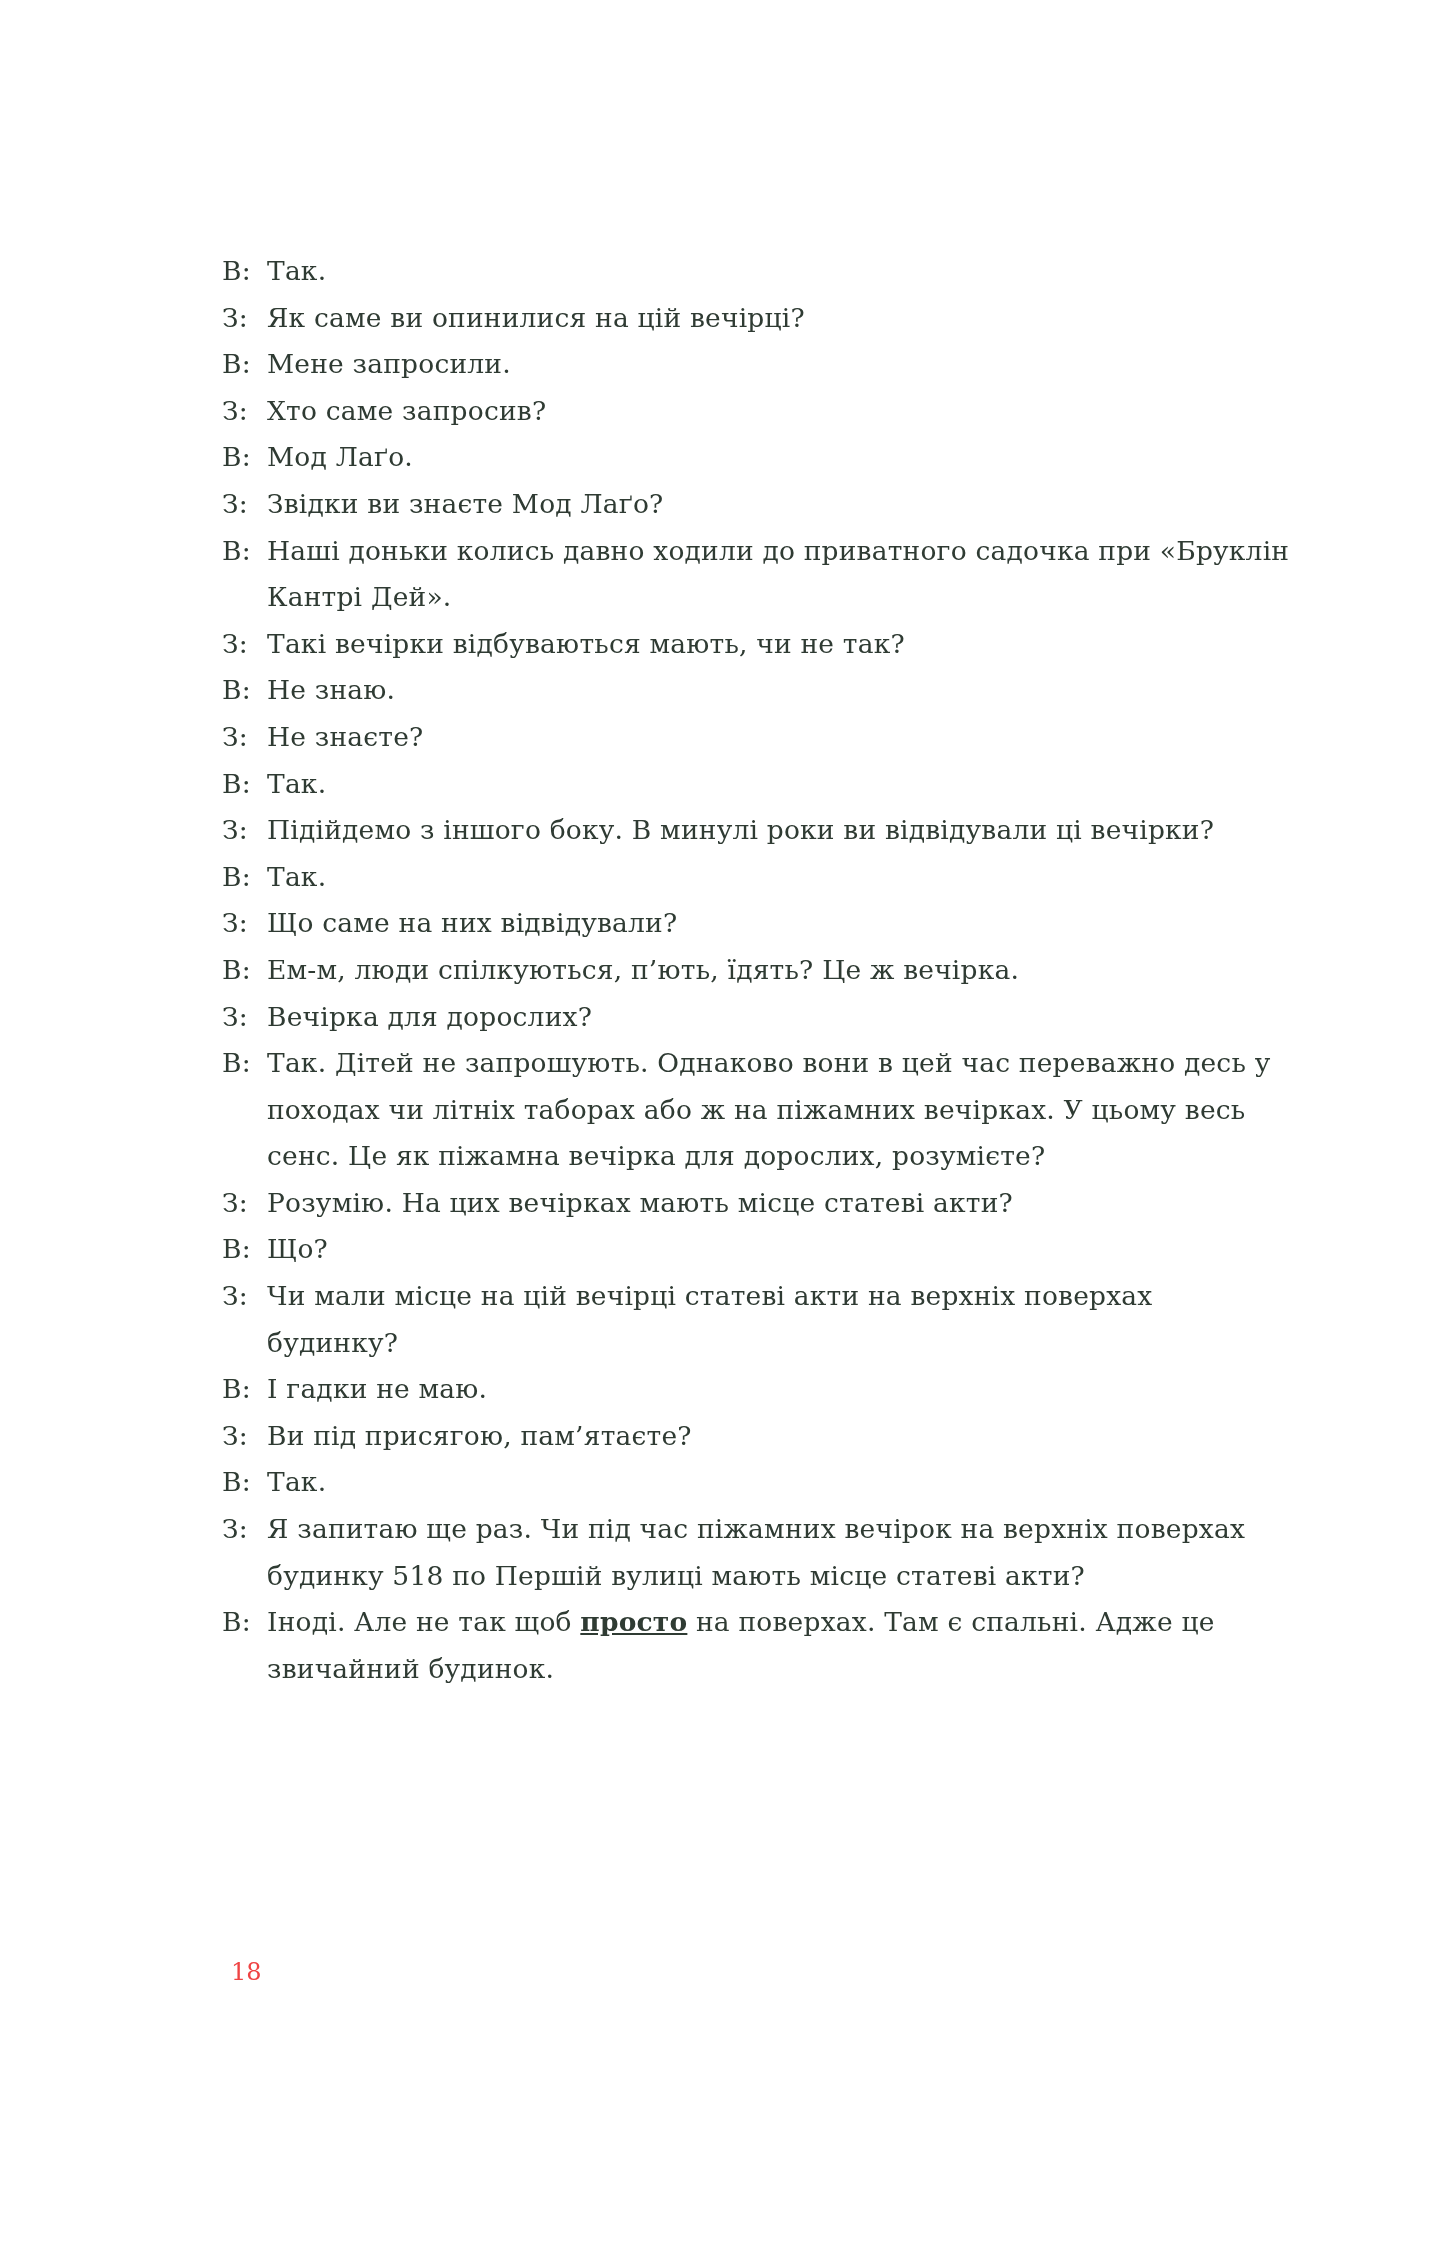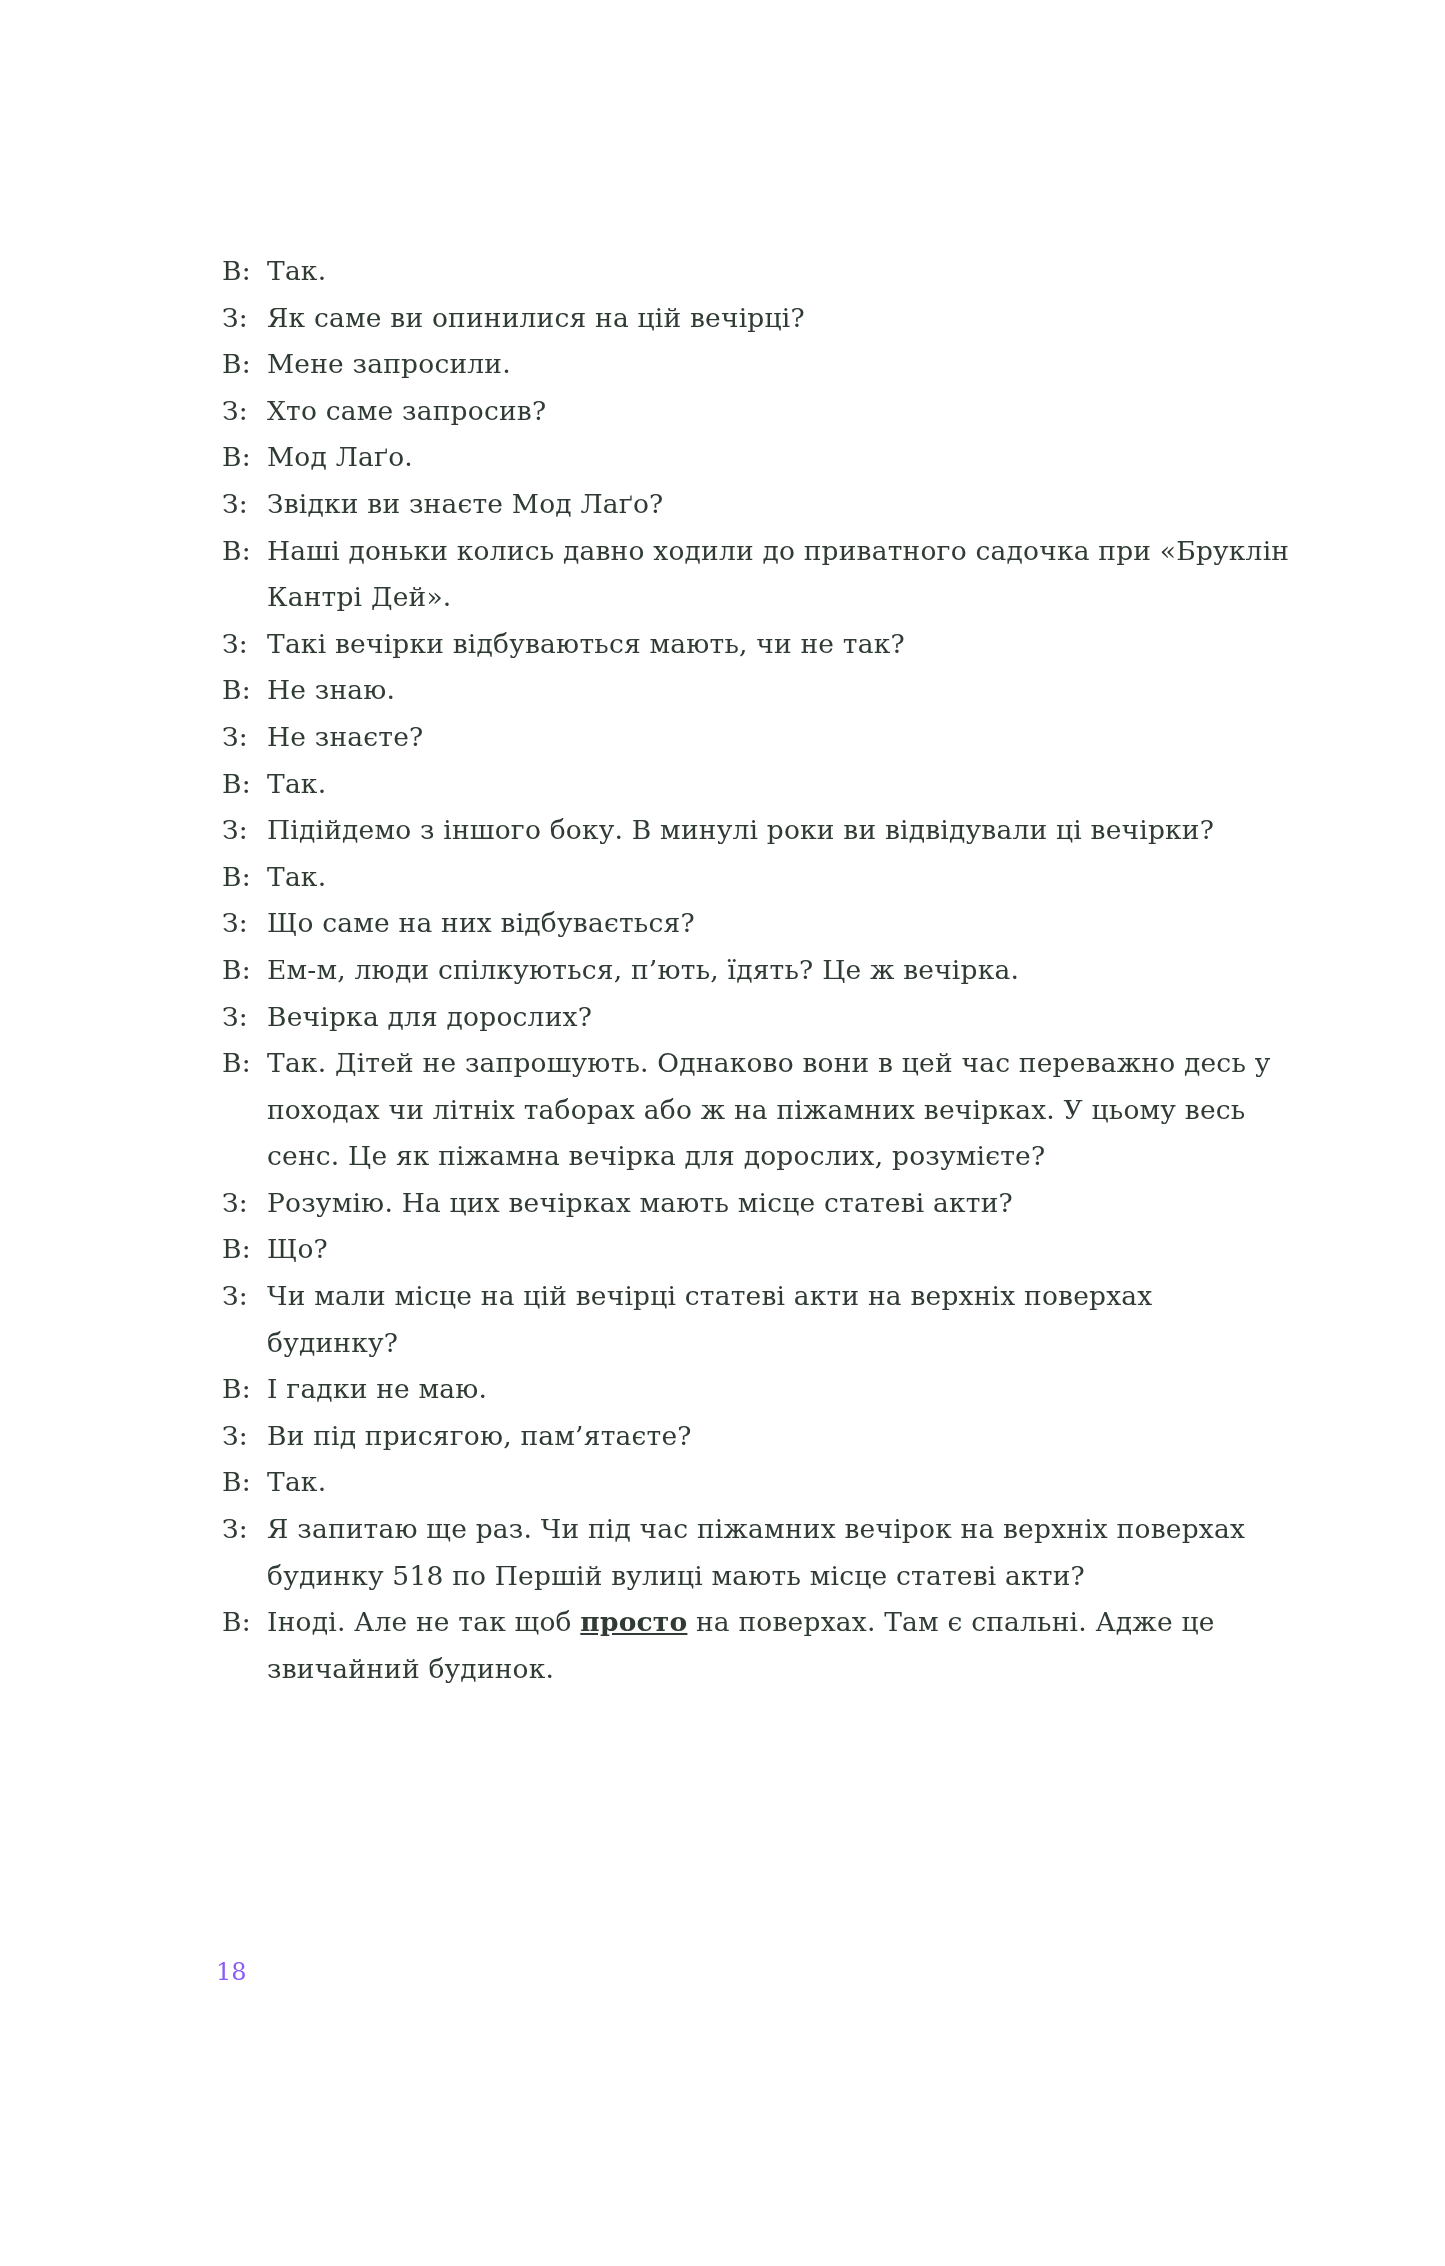--- a/index.html
+++ b/index.html
@@ -40,25 +40,25 @@
     flex: 1 1 auto;
     text-indent: 0;
     hyphens: manual;
   }
   .utterance b {
     font-weight: 700;
     text-decoration: underline;
   }
   .page-number {
     position: absolute;
-    left: 216px;
+    left: 231px;
     top: 1958px;
     font-family: "DejaVu Serif", "Liberation Serif", serif;
     font-size: 24px;
-    color: #8b5cf6;
+    color: #ef4444;
   }
 </style>
 </head>
 <body>
 
 <div class="page">
   <div class="text-block" id="transcript">
       <div class="line">
         <span class="speaker">В:</span>
         <span class="utterance">Так.</span>
@@ -106,21 +106,21 @@
       <div class="line">
         <span class="speaker">З:</span>
         <span class="utterance">Підійдемо з іншого боку. В минулі роки ви відвідували ці вечірки?</span>
       </div>
       <div class="line">
         <span class="speaker">В:</span>
         <span class="utterance">Так.</span>
       </div>
       <div class="line">
         <span class="speaker">З:</span>
-        <span class="utterance">Що саме на них відбувається?</span>
+        <span class="utterance">Що саме на них відвідували?</span>
       </div>
       <div class="line">
         <span class="speaker">В:</span>
         <span class="utterance">Ем-м, люди спілкуються, п’ють, їдять? Це ж вечірка.</span>
       </div>
       <div class="line">
         <span class="speaker">З:</span>
         <span class="utterance">Вечірка для дорослих?</span>
       </div>
       <div class="line">

